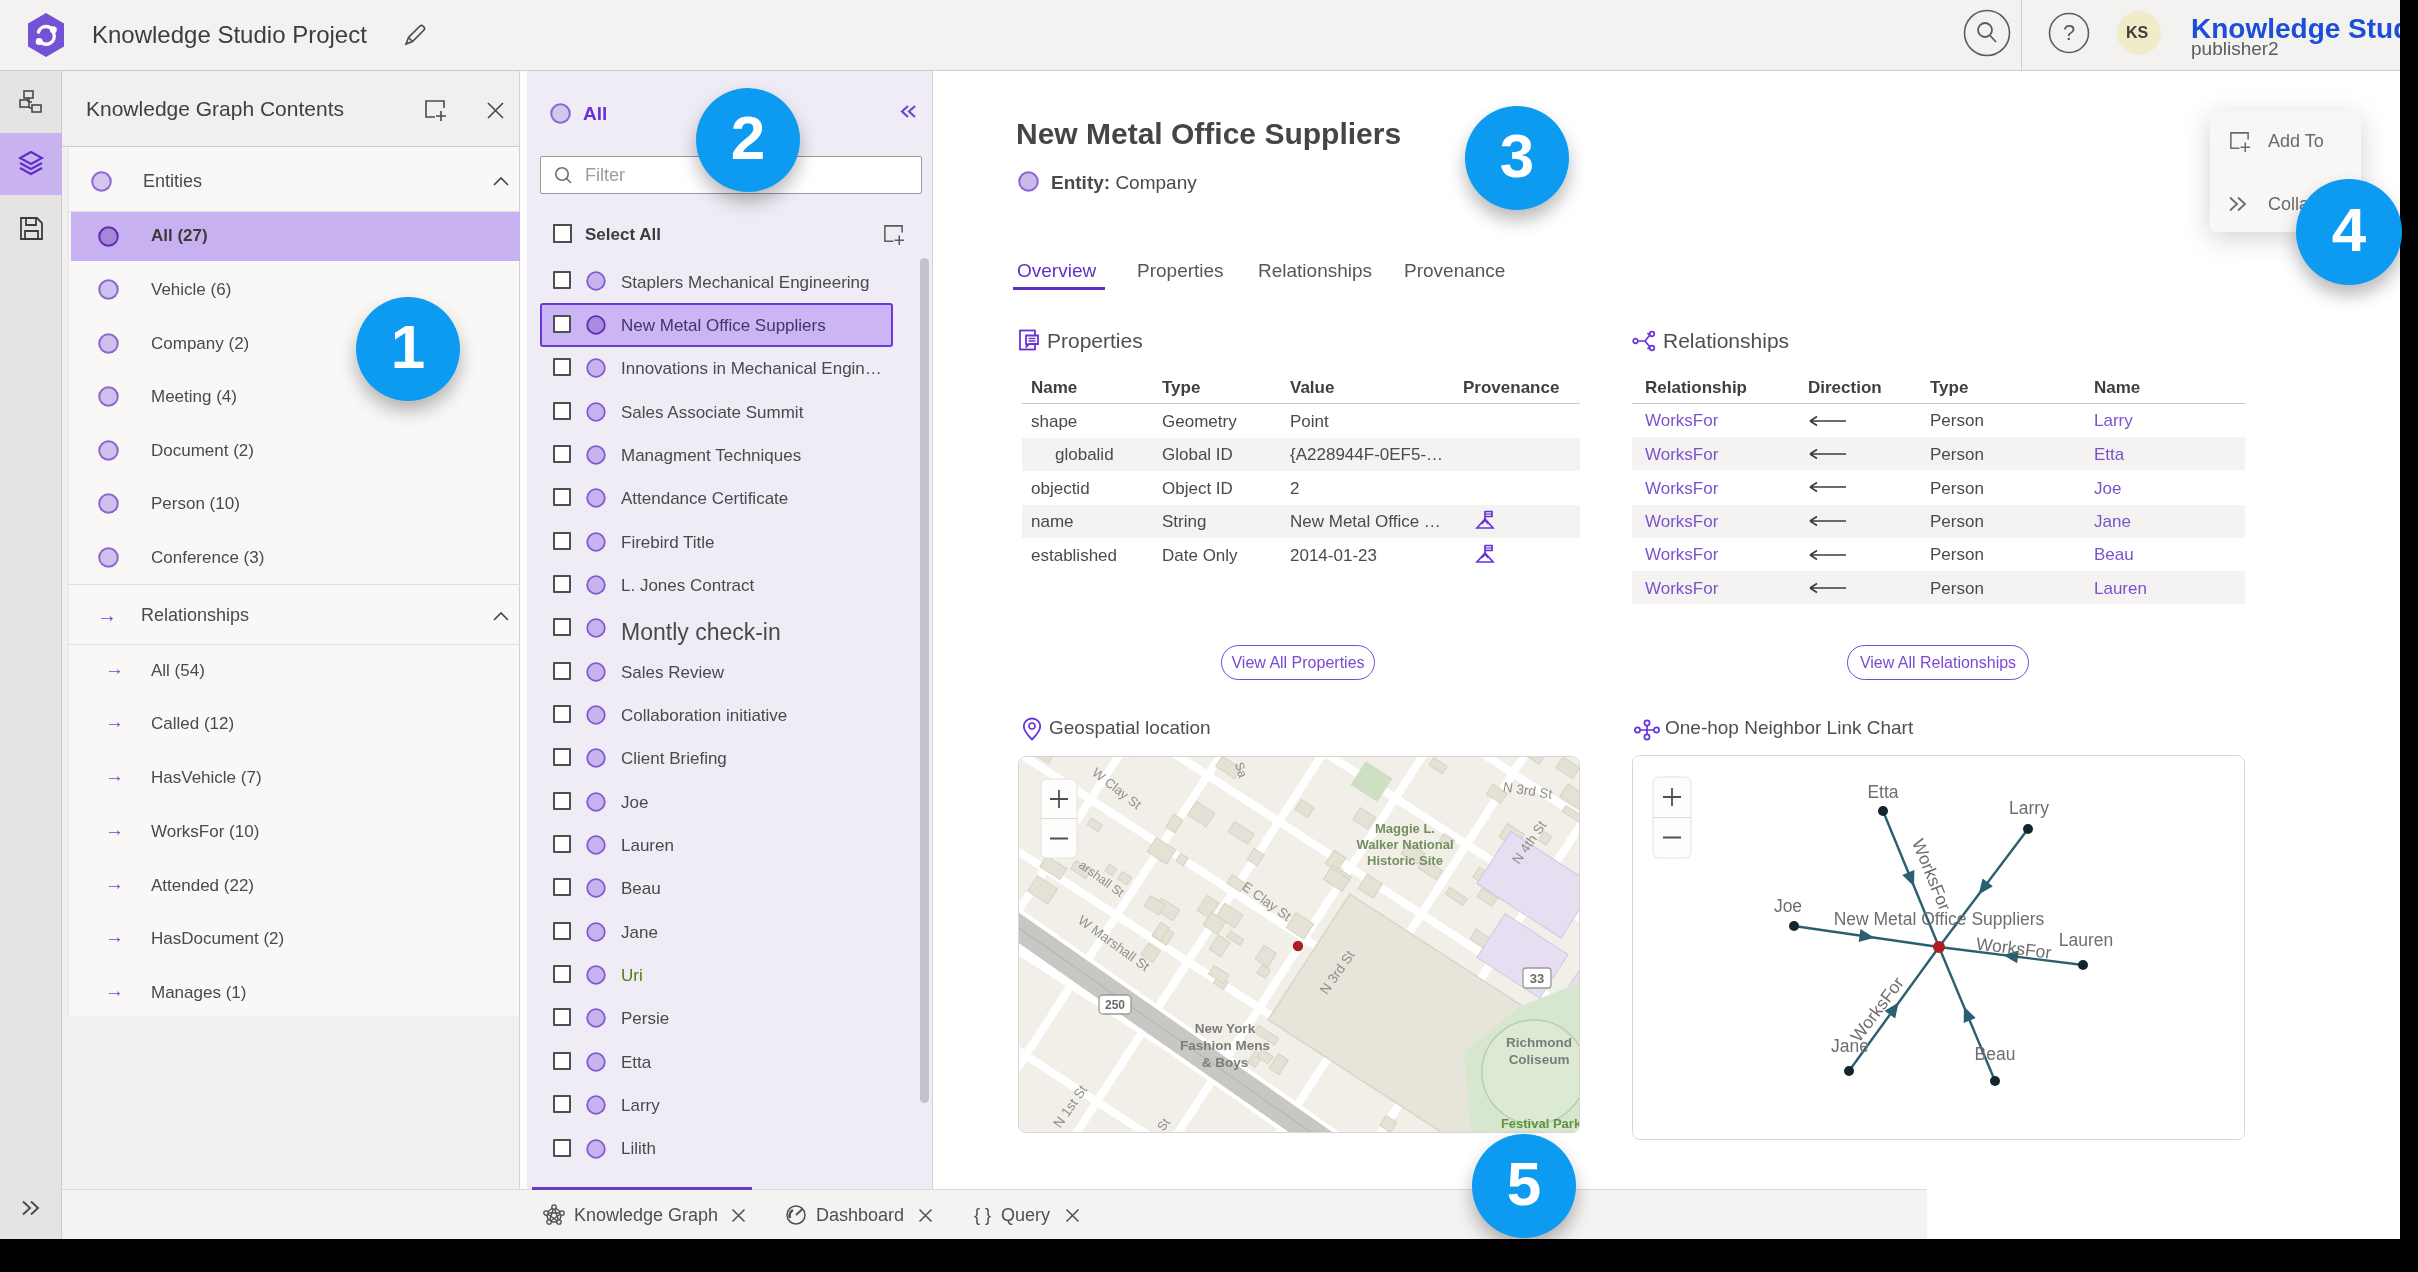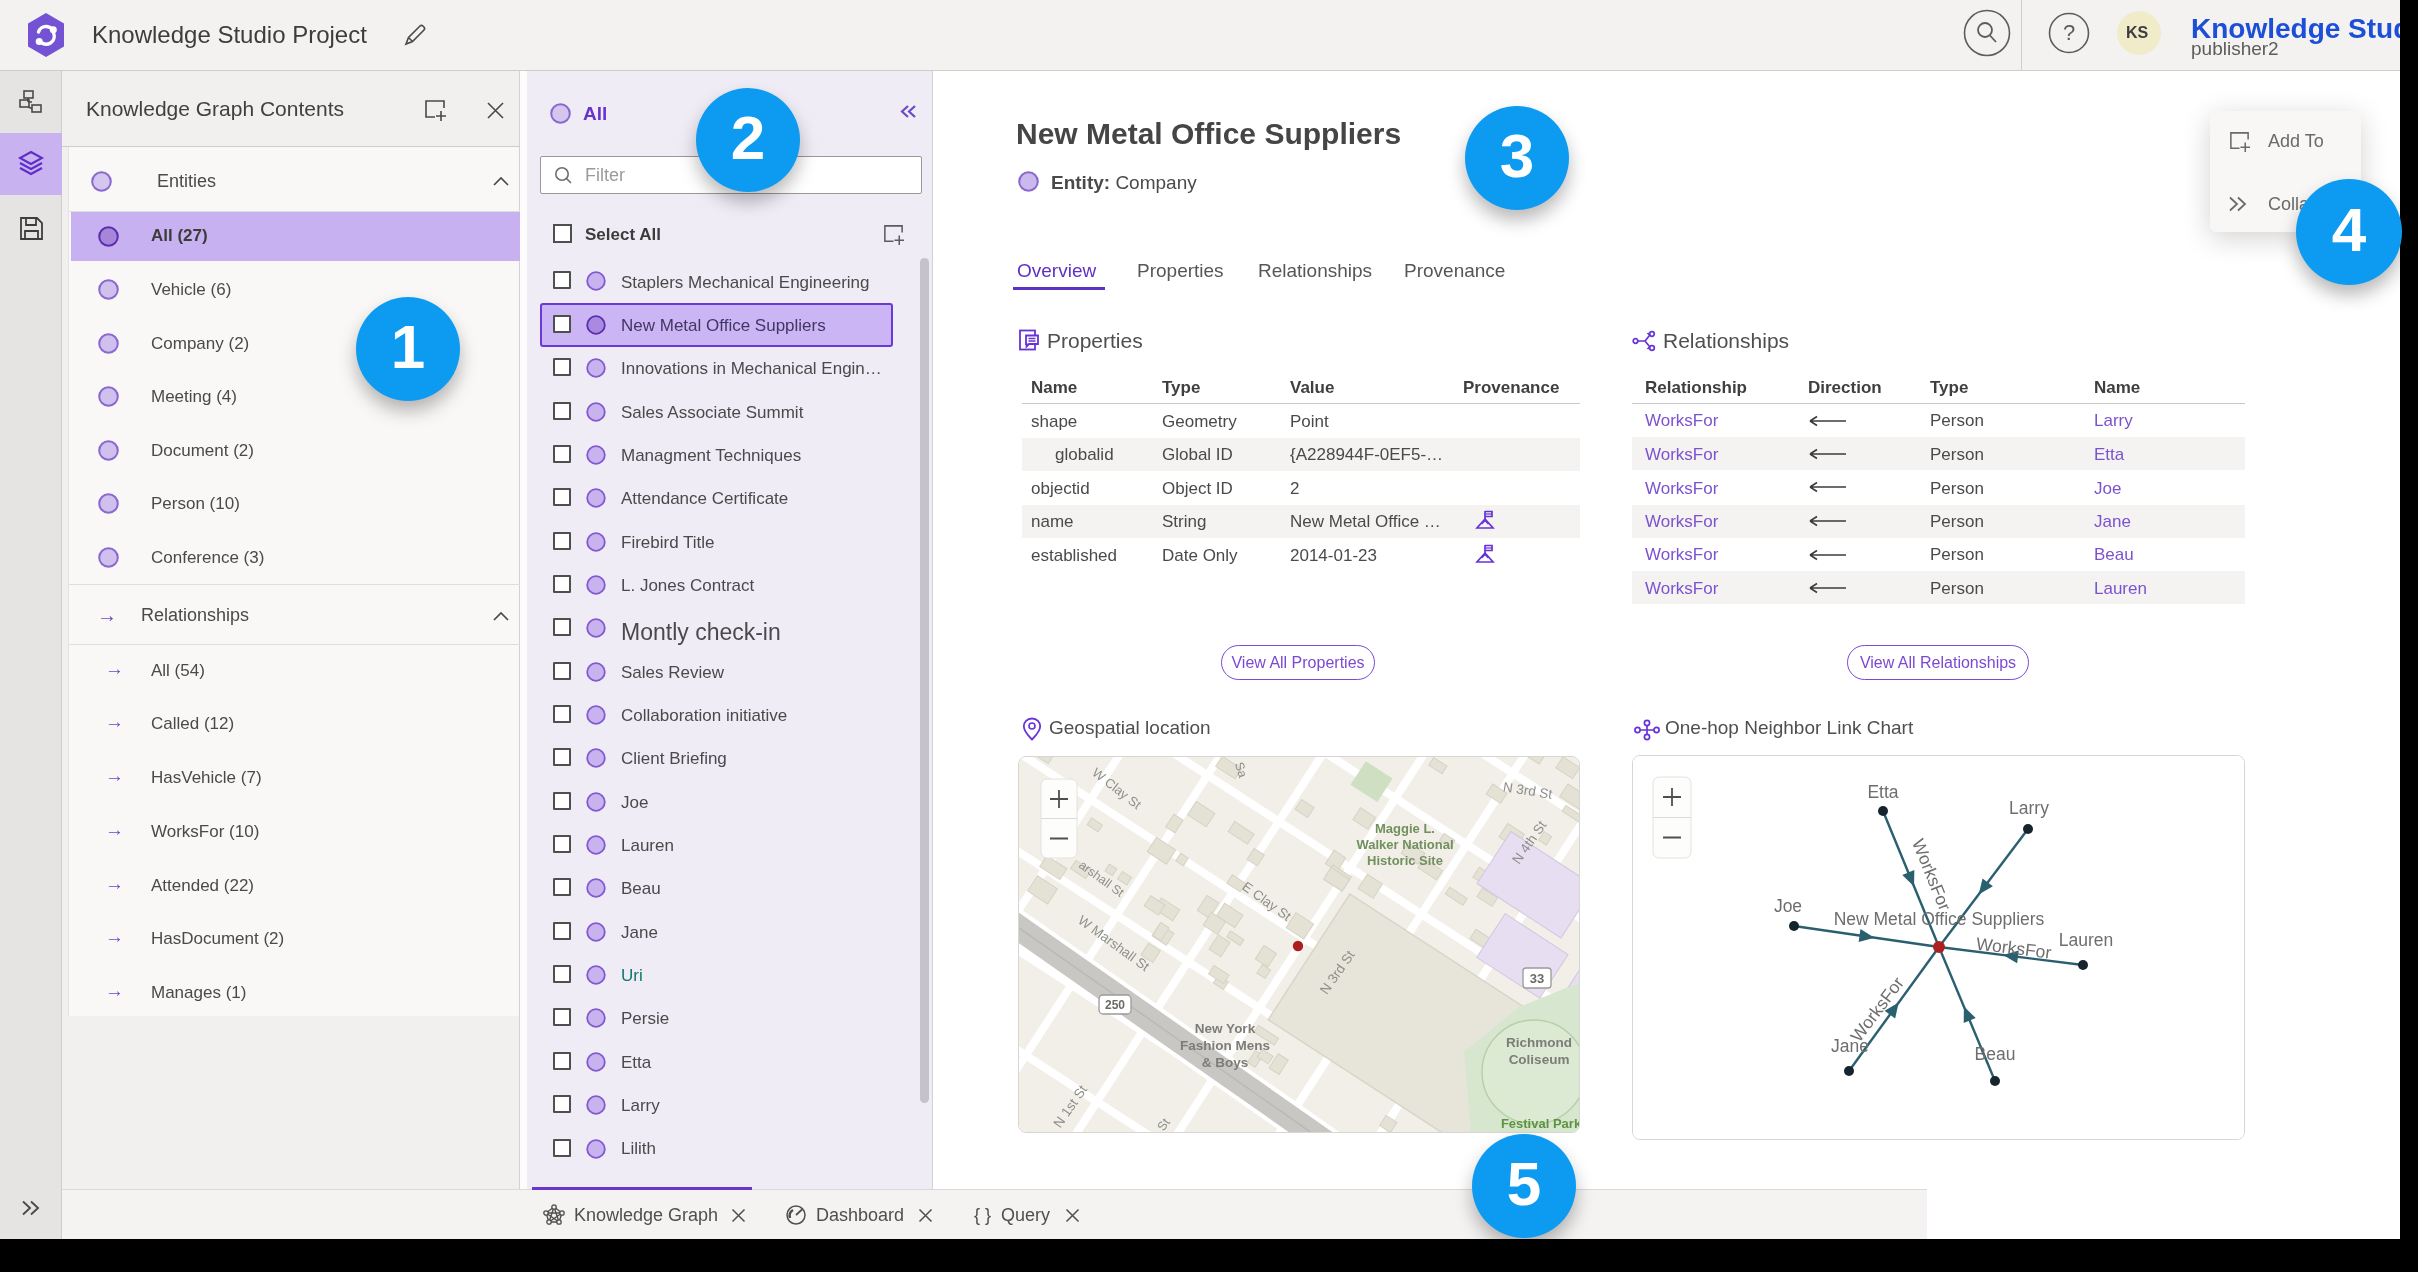--- a/index.html
+++ b/index.html
@@ -95,21 +95,21 @@
         <path d="M18 13 L18 23 M13 18 L23 18" stroke="#4a4a4a" stroke-width="1.6"></path>
       </svg>
       <svg class="abs" style="left:425px;top:31px" width="17" height="17" viewBox="0 0 17 17">
         <path d="M1 1 L16 16 M16 1 L1 16" stroke="#4a4a4a" stroke-width="1.6"></path>
       </svg>
     </div>
     <div id="p1list">
           <svg class="abs" style="left:22px;top:24px" width="21" height="21" viewBox="0 0 21 21">
             <circle cx="10.5" cy="10.5" r="9.3" fill="#d4c6ef" stroke="#8a68cf" stroke-width="2"></circle>
           </svg>
-<div class="txt" style="left:88px;top:24px;font-size:18px;">Entities</div>
+<div class="txt" style="left:74px;top:24px;font-size:18px;">Entities</div>
 <svg class="abs" style="left:424px;top:29px" width="16" height="10" viewBox="0 0 16 10">
             <path d="M1 9 L8 2 L15 9" fill="none" stroke="#4a4a4a" stroke-width="1.7"></path>
           </svg>
 <div class="abs" style="left:0;top:64px;width:451px;height:1px;background:#e0dedc;"></div>
 <div class="abs sel1" style="left:2px;top:65px;width:449px;height:49px;"></div>
 <svg class="abs" style="left:29px;top:79px" width="21" height="21" viewBox="0 0 21 21">
             <circle cx="10.5" cy="10.5" r="9.3" fill="#a586d8" stroke="#5b2db0" stroke-width="2"></circle>
           </svg>
 <div class="txt" style="left:82px;top:79px;font-size:17px;font-weight:bold;color:#3c3c3c;">All (27)</div>
 <svg class="abs" style="left:29px;top:132px" width="21" height="21" viewBox="0 0 21 21">
@@ -258,21 +258,21 @@
 <div class="txt" style="left:94px;top:808px;font-size:17px;color:#4a4a4a;">Beau</div>
 <div class="abs" style="left:26px;top:851px;width:18px;height:18px;background:#fff;border:2px solid #4f4f4f;border-radius:1px;"></div>
 <svg class="abs" style="left:59px;top:851px" width="20" height="20" viewBox="0 0 20 20">
           <circle cx="10" cy="10" r="8.8" fill="#c9b3ee" stroke="#815ad2" stroke-width="1.8"></circle>
         </svg>
 <div class="txt" style="left:94px;top:852px;font-size:17px;color:#4a4a4a;">Jane</div>
 <div class="abs" style="left:26px;top:894px;width:18px;height:18px;background:#fff;border:2px solid #4f4f4f;border-radius:1px;"></div>
 <svg class="abs" style="left:59px;top:894px" width="20" height="20" viewBox="0 0 20 20">
           <circle cx="10" cy="10" r="8.8" fill="#c9b3ee" stroke="#815ad2" stroke-width="1.8"></circle>
         </svg>
-<div class="txt" style="left:94px;top:895px;font-size:17px;color:#0f766e;">Uri</div>
+<div class="txt" style="left:94px;top:895px;font-size:17px;color:#4d7c0f;">Uri</div>
 <div class="abs" style="left:26px;top:937px;width:18px;height:18px;background:#fff;border:2px solid #4f4f4f;border-radius:1px;"></div>
 <svg class="abs" style="left:59px;top:937px" width="20" height="20" viewBox="0 0 20 20">
           <circle cx="10" cy="10" r="8.8" fill="#c9b3ee" stroke="#815ad2" stroke-width="1.8"></circle>
         </svg>
 <div class="txt" style="left:94px;top:938px;font-size:17px;color:#4a4a4a;">Persie</div>
 <div class="abs" style="left:26px;top:981px;width:18px;height:18px;background:#fff;border:2px solid #4f4f4f;border-radius:1px;"></div>
 <svg class="abs" style="left:59px;top:981px" width="20" height="20" viewBox="0 0 20 20">
           <circle cx="10" cy="10" r="8.8" fill="#c9b3ee" stroke="#815ad2" stroke-width="1.8"></circle>
         </svg>
 <div class="txt" style="left:94px;top:982px;font-size:17px;color:#4a4a4a;">Etta</div>

